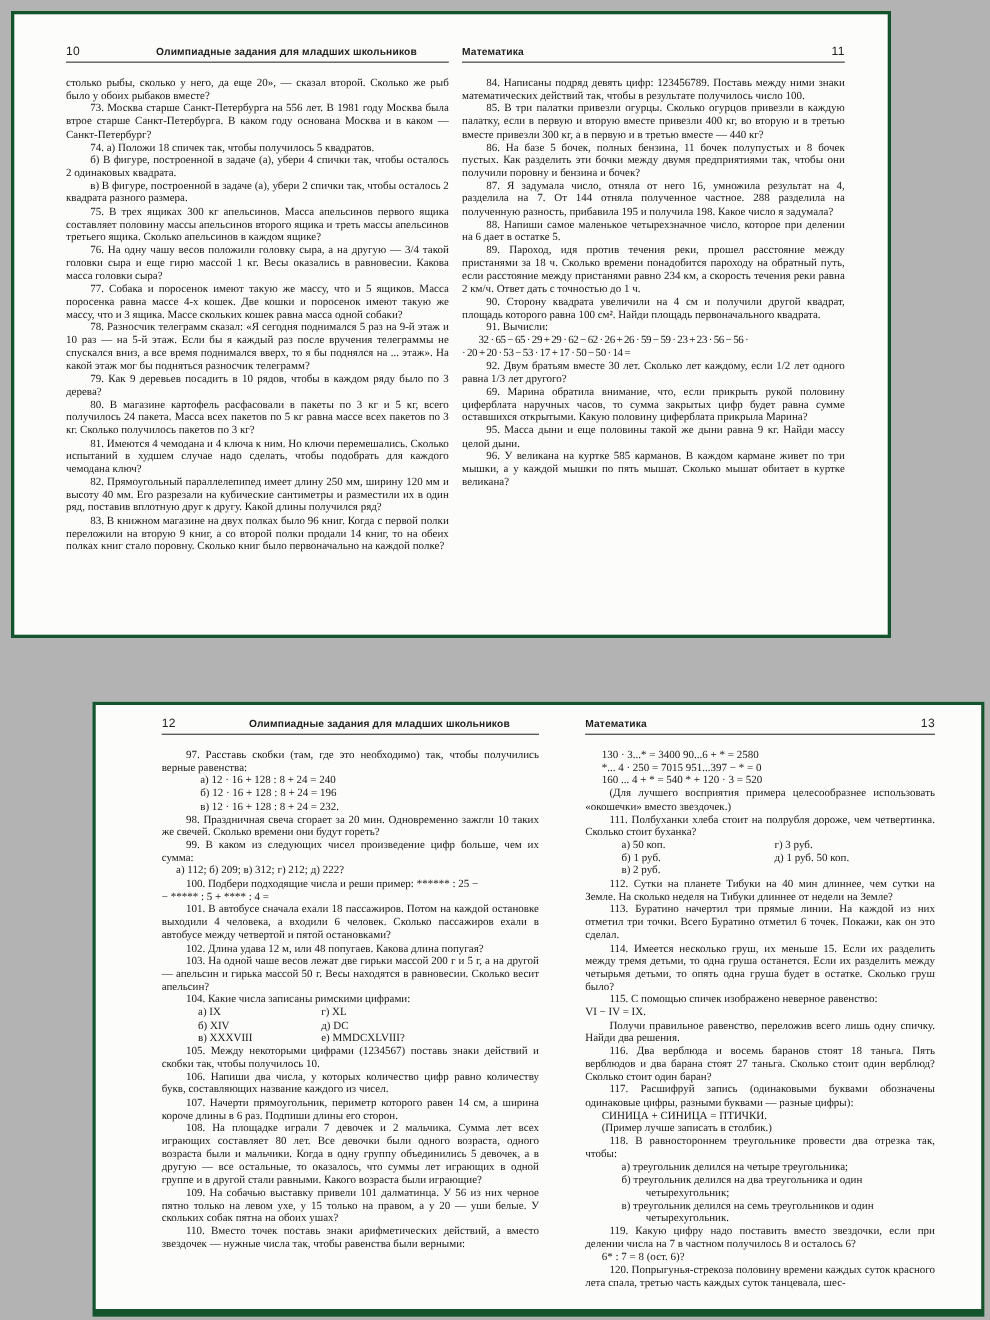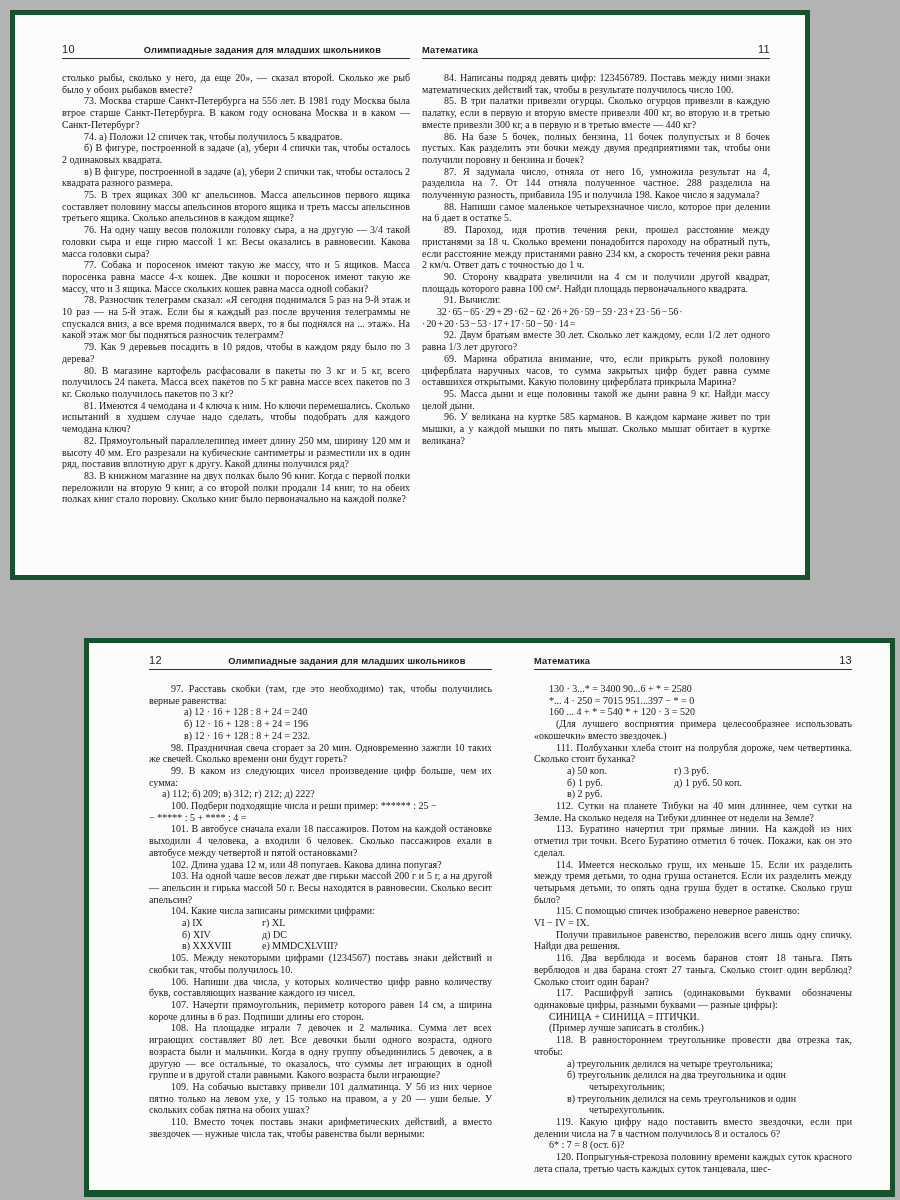--- a/index.html
+++ b/index.html
@@ -7,21 +7,21 @@
     width:900px;height:1200px;
     background:#b3b3b3;
     font-family:"Liberation Serif", serif;
     position:relative;
     overflow:hidden;
   }
   #canvas{position:absolute;inset:0;width:900px;height:1200px;}
   .spread{
     position:absolute;
     background:#fcfcfa;
-    border:5px solid #14532d;
+    border:3px solid #14532d;
     box-sizing:border-box;
   }
   #spread1{left:10px;top:10px;width:800px;height:570px;}
   #spread2{left:84px;top:638px;width:811px;height:559px;border-bottom-width:7px;}
   .page{position:absolute;}
   #page10{left:47px;top:28px;width:348px;}
   #page11{left:407px;top:28px;width:348px;}
   #page12{left:60px;top:11px;width:343px;}
   #page13{left:445px;top:11px;width:318px;}
   .phead{
@@ -36,40 +36,40 @@
   .prule{border:none;border-top:1.2px solid #333;margin:3px 0 13px 0;}
   .pbody{font-size:10px;line-height:11.7px;color:#171717;}
   .pbody p{margin:0;text-align:justify;}
   .pbody p.indent{text-indent:22px;}
   .pbody p.plain{text-indent:0;}
   .pbody p.opt{margin-left:35px;text-align:left;}
   .pbody p.optin{margin-left:13px;text-align:left;}
   .pbody p.eq{margin-left:15px;text-align:left;}
   .pbody p.hang{margin-left:33px;padding-left:22px;text-indent:-22px;text-align:left;}
   .pbody p.tight{letter-spacing:-0.35px;word-spacing:-0.6px;}
-  .cols{display:flex;margin-left:33px;}
+  .cols{display:flex;margin-left:33px;gap:32px;}
   .cols .c1{width:80px;flex:none;}
   #page13 .cols .c1{width:107px;}
 </style>
 </head>
 <body>
 
 <div id="canvas">
 
   <div class="spread" id="spread1">
     <div class="page" id="page10">
       <div class="phead left-page">
         <span class="pnum">10</span>
         <span class="ptitle">Олимпиадные задания для младших школьников</span>
       </div>
       <hr class="prule">
       <div class="pbody">
           <p class="plain">столько рыбы, сколько у него, да еще 20», — сказал второй. Сколько же рыб было у обоих рыбаков вместе?</p>
           <p class="indent">73. Москва старше Санкт-Петербурга на 556 лет. В 1981 году Москва была втрое старше Санкт-Петербурга. В каком году основана Москва и в каком — Санкт-Петербург?</p>
-          <p class="indent">74. а) Положи 12 спичек так, чтобы получилось 5 квадратов.</p>
+          <p class="indent">74. а) Положи 18 спичек так, чтобы получилось 5 квадратов.</p>
           <p class="indent">б) В фигуре, построенной в задаче (а), убери 4 спички так, чтобы осталось 2 одинаковых квадрата.</p>
           <p class="indent">в) В фигуре, построенной в задаче (а), убери 2 спички так, чтобы осталось 2 квадрата разного размера.</p>
           <p class="indent">75. В трех ящиках 300 кг апельсинов. Масса апельсинов первого ящика составляет половину массы апельсинов второго ящика и треть массы апельсинов третьего ящика. Сколько апельсинов в каждом ящике?</p>
           <p class="indent">76. На одну чашу весов положили головку сыра, а на другую — 3/4 такой головки сыра и еще гирю массой 1 кг. Весы оказались в равновесии. Какова масса головки сыра?</p>
           <p class="indent">77. Собака и поросенок имеют такую же массу, что и 5 ящиков. Масса поросенка равна массе 4-х кошек. Две кошки и поросенок имеют такую же массу, что и 3 ящика. Массе скольких кошек равна масса одной собаки?</p>
           <p class="indent">78. Разносчик телеграмм сказал: «Я сегодня поднимался 5 раз на 9-й этаж и 10 раз — на 5-й этаж. Если бы я каждый раз после вручения телеграммы не спускался вниз, а все время поднимался вверх, то я бы поднялся на ... этаж». На какой этаж мог бы подняться разносчик телеграмм?</p>
           <p class="indent">79. Как 9 деревьев посадить в 10 рядов, чтобы в каждом ряду было по 3 дерева?</p>
           <p class="indent">80. В магазине картофель расфасовали в пакеты по 3 кг и 5 кг, всего получилось 24 пакета. Масса всех пакетов по 5 кг равна массе всех пакетов по 3 кг. Сколько получилось пакетов по 3 кг?</p>
           <p class="indent">81. Имеются 4 чемодана и 4 ключа к ним. Но ключи перемешались. Сколько испытаний в худшем случае надо сделать, чтобы подобрать для каждого чемодана ключ?</p>
           <p class="indent">82. Прямоугольный параллелепипед имеет длину 250 мм, ширину 120 мм и высоту 40 мм. Его разрезали на кубические сантиметры и разместили их в один ряд, поставив вплотную друг к другу. Какой длины получился ряд?</p>

